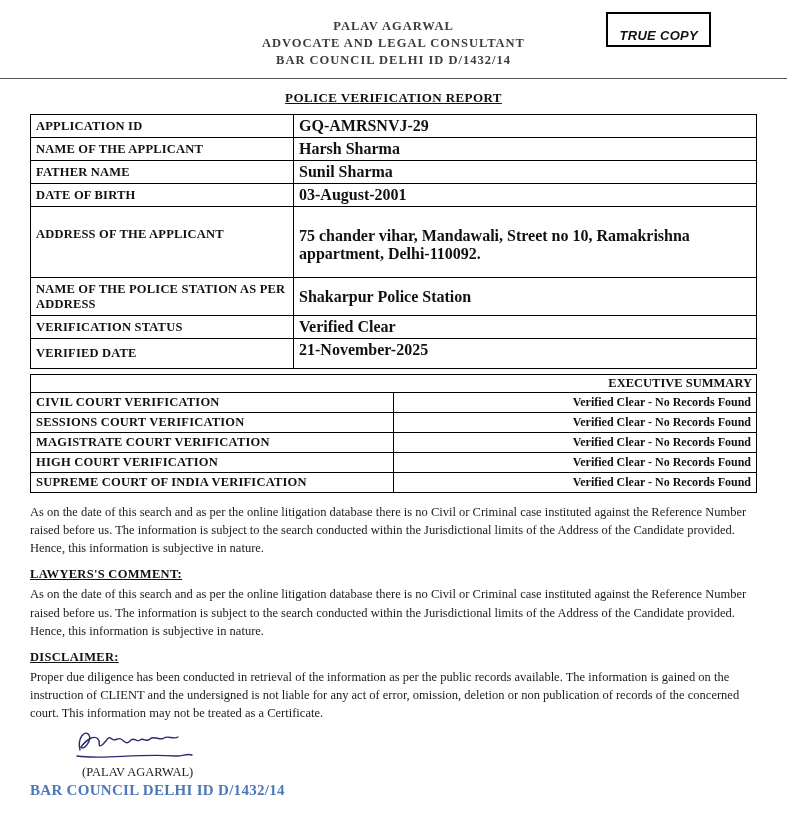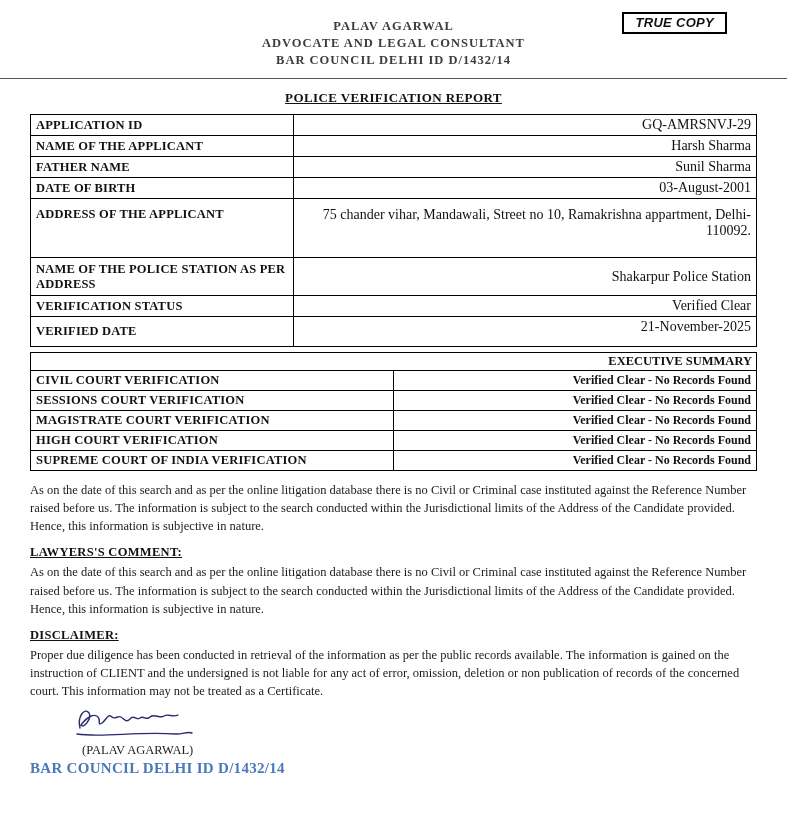--- a/index.html
+++ b/index.html
@@ -8,23 +8,23 @@
     height: 819px;
     background: #ffffff;
     font-family: "Liberation Serif", serif;
     color: #111;
     position: relative;
     overflow: hidden;
   }
   .stamp {
     position: absolute;
     top: 12px;
-    right: 60px;
+    right: 76px;
     border: 2px solid #000;
-    padding: 1px 11px 2px;
+    padding: 14px 11px 2px;
     font-family: "Liberation Sans", sans-serif;
     font-style: italic;
     font-weight: bold;
     font-size: 13px;
     letter-spacing: 0.3px;
   }
   .letterhead {
     padding-top: 18px;
     text-align: center;
     font-weight: bold;
@@ -58,25 +58,24 @@
     vertical-align: middle;
     overflow: hidden;
   }
   .details .lbl {
     width: 252px;
     font-weight: bold;
     font-size: 12.5px;
     letter-spacing: 0.2px;
   }
   .details .val {
-    font-weight: normal;
-    font-size: 14px;
-    text-align: right;
-  }
-  tr.row-address td { height: 48px; vertical-align: top; padding-top: 8px; }
+    font-weight: bold;
+    font-size: 16px;
+  }
+  tr.row-address td { height: 48px; vertical-align: top; padding-top: 20px; }
   tr.row-station td { height: 33px; }
   tr.row-date td { height: 25px; }
   tr.row-date .val { vertical-align: top; }
   .summary { margin-top: 5px; }
   .summary .sum-head {
     text-align: right;
     font-weight: bold;
     font-size: 12.5px;
     padding: 1px 4px;
   }

